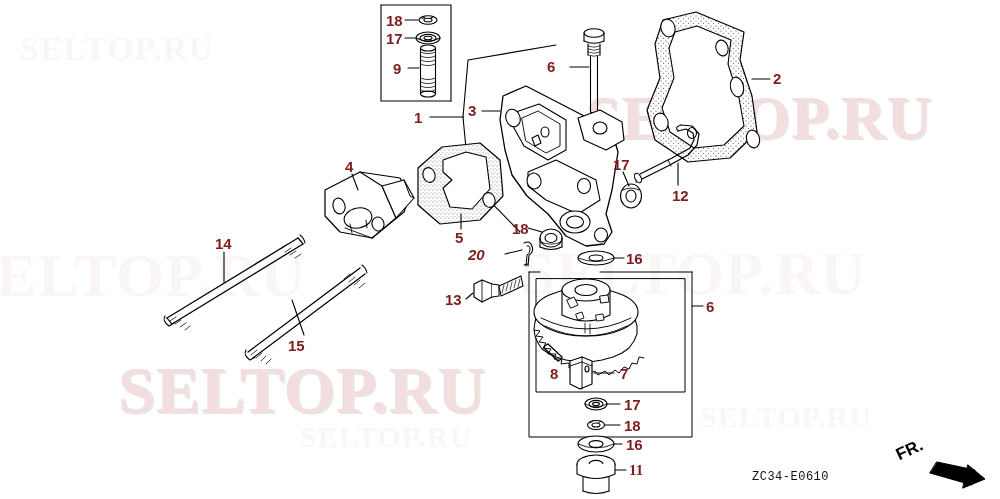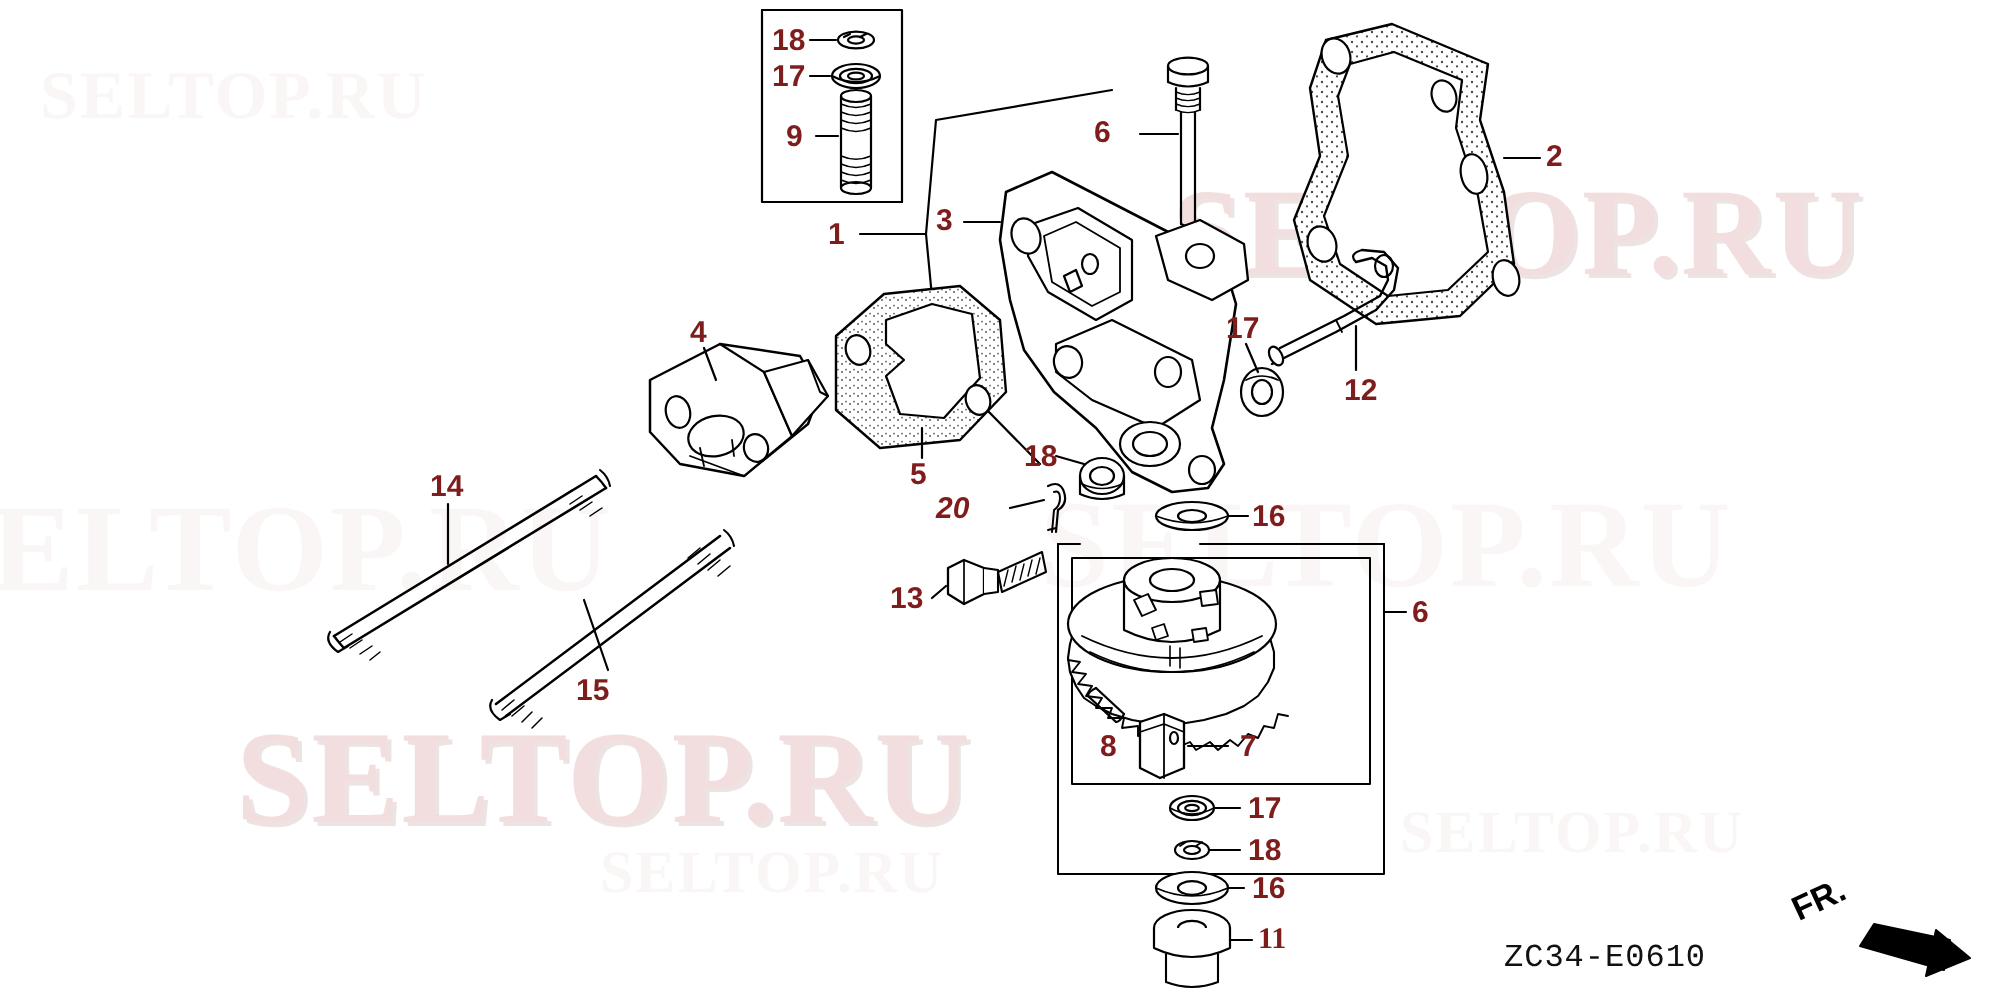--- a/index.html
+++ b/index.html
@@ -48,21 +48,21 @@
     font-size: 15px;
     color: #7f1d1d;
     line-height: 1;
     white-space: nowrap;
   }
   .partno {
     position: absolute;
     left: 752px;
     top: 470px;
     font-family: "Liberation Mono", monospace;
-    font-size: 16px;
+    font-size: 12px;
     letter-spacing: 0.5px;
     color: #111111;
     white-space: nowrap;
     text-align: center;
   }
   .frlabel {
     position: absolute;
     left: 893px;
     top: 447px;
     font-family: "Liberation Sans", sans-serif;

